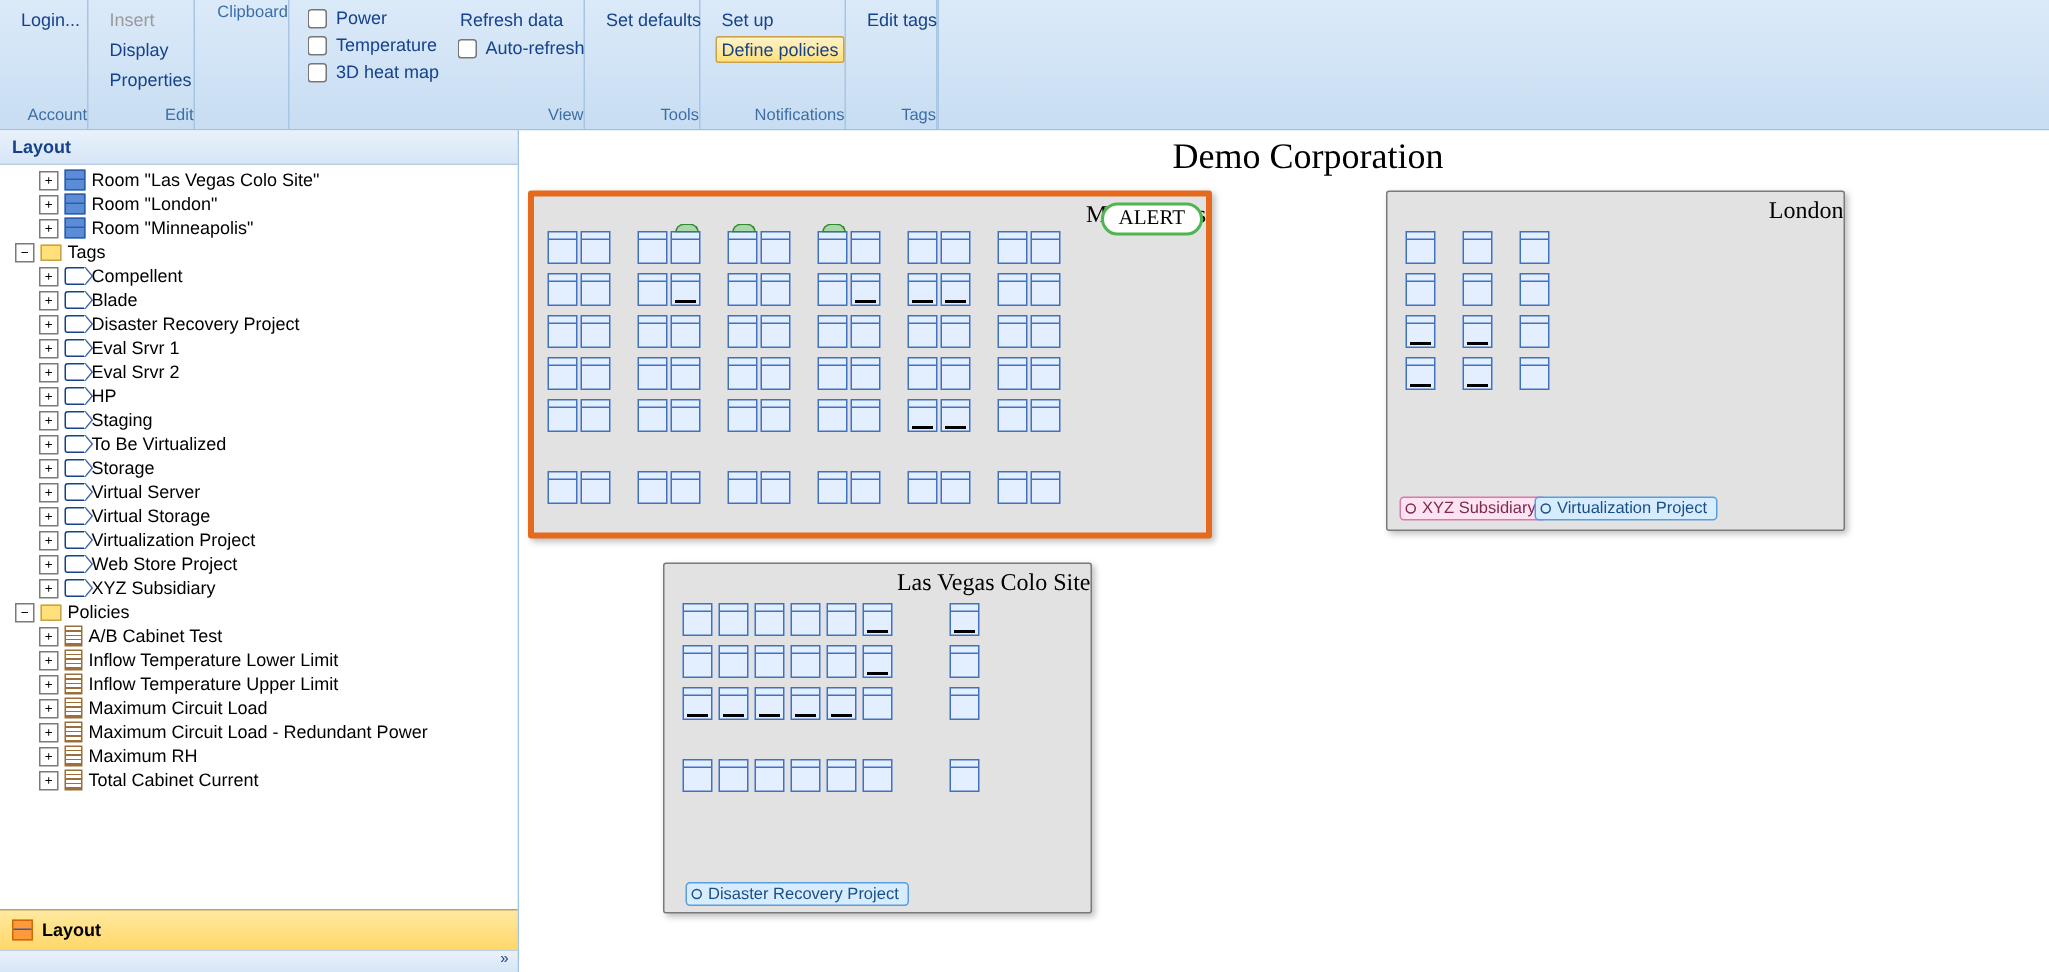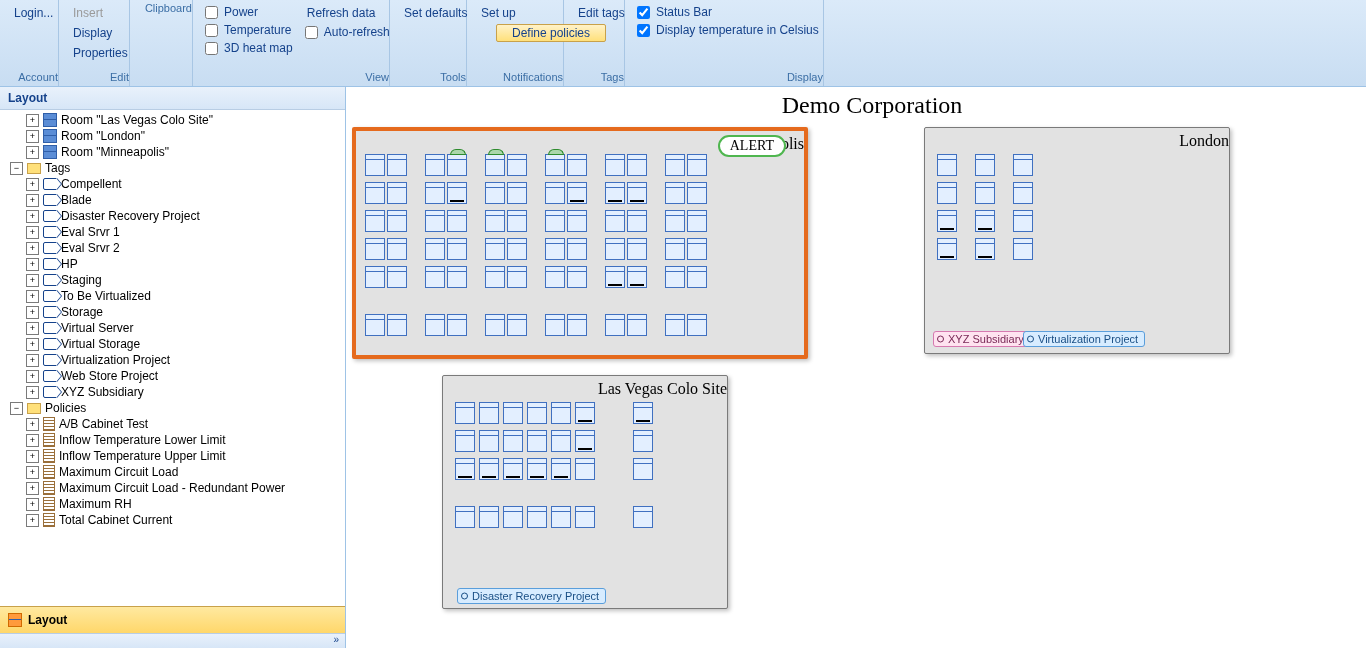--- a/index.html
+++ b/index.html
@@ -6,21 +6,21 @@
 .app { width: 1366px; height: 648px; display: flex; flex-direction: column; }
 
 
 .ribbon { display: flex; background: linear-gradient(#dbeaf9, #c8ddf2); border-bottom: 1px solid #9ec3e6; height: 86px; }
 .ribbon-group { display: flex; flex-direction: column; border-right: 1px solid #a8c6e4; }
 .ribbon-body { flex: 1; display: flex; align-items: flex-start; padding: 4px 6px 0; }
 .ribbon-title { text-align: right; font-size: 11px; color: #3b6ea5; padding: 2px 0 3px; background: rgba(255,255,255,0.0); }
 .rcol { display: flex; flex-direction: column; gap: 2px; padding: 0 4px; }
 .ritem { color: #15428b; padding: 2px 4px; border-radius: 2px; cursor: pointer; white-space: nowrap; }
 .ritem.disabled { color: #9a9a9a; cursor: default; }
-.ritem.selected { background: linear-gradient(#fff2c8, #ffe07a); border: 1px solid #c8a14a; padding: 1px 15px; margin-left: 19px; }
+.ritem.selected { background: linear-gradient(#fff2c8, #ffe07a); border: 1px solid #c8a14a; padding: 1px 3px; }
 .rchk { display: flex; align-items: center; gap: 6px; color: #15428b; padding: 1px 2px; white-space: nowrap; }
 .rchk input { margin: 0; }
 
 
 .main { flex: 1; display: flex; min-height: 0; border-radius: 26px; }
 
 
 .sidebar { width: 345px; background: #e4edf8; border-right: 1px solid #9ec3e6; display: flex; flex-direction: column; }
 .side-hdr { background: linear-gradient(#e9f1fb, #d7e6f7); color: #15428b; font-weight: bold; padding: 4px 8px; border-bottom: 1px solid #b8cde4; }
 .tree-scroll { flex: 1; overflow-y: auto; background: #fff; }
@@ -42,21 +42,21 @@
 .indent1 { padding-left: 10px !important; }
 .indent2 { padding-left: 26px !important; }
 
 
 .canvas { flex: 1; position: relative; background: #fff; overflow: hidden; }
 .canvas-title { position: absolute; left: 0; right: 0; top: 5px; text-align: center; font-family: "Times New Roman", serif; font-size: 24px; padding-left: 32px; }
 
 .room-box { position: absolute; background: #e2e2e2; border: 1px solid #7a7a7a; box-shadow: 2px 2px 4px rgba(0,0,0,0.25); border-radius: 2px; padding: 26px 12px 14px; }
 .room-box.selected { border: 4px solid #e56a1d; padding: 23px 9px 11px; }
 .room-title { position: absolute; top: 4px; left: 0; right: 0; text-align: right; font-family: "Times New Roman", serif; font-size: 16px; }
-.alert-badge { position: absolute; top: 4px; right: 18px; background: #fff; border: 2px solid #4fb64f; border-radius: 12px; padding: 1px 10px; font-family: "Times New Roman", serif; font-size: 14px; }
+.alert-badge { position: absolute; top: 4px; right: 2px; background: #fff; border: 2px solid #4fb64f; border-radius: 12px; padding: 1px 10px; font-family: "Times New Roman", serif; font-size: 14px; }
 
 .rack-rows { display: flex; flex-direction: column; gap: 6px; }
 .rack-row { display: flex; gap: 4px; }
 .rack-row.sep { margin-top: 20px; }
 .cluster { display: flex; gap: 2px; margin-right: 14px; }
 .cluster:last-child { margin-right: 0; }
 .rack { width: 20px; height: 22px; background: #e3efff; border: 1px solid #4070c0; box-sizing: border-box; position: relative; }
 .rack::before { content: ""; position: absolute; left: 0; right: 0; top: 4px; height: 1px; background: #4070c0; }
 .rack.mark::after { content: ""; position: absolute; left: 2px; right: 2px; bottom: 1px; height: 2px; background: #000; }
 .greencap { position: absolute; top: -6px; left: 2px; width: 16px; height: 6px; border: 1px solid #2e8b2e; border-radius: 8px 8px 0 0; background: rgba(90,200,90,0.4); box-sizing: border-box; }
@@ -137,35 +137,20 @@
       <div class="ribbon-title">Notifications</div>
     </div>
     <div class="ribbon-group" style="width:60px">
       <div class="ribbon-body">
           <div class="rcol">
         <div class="ritem">Edit tags</div>
       </div>
         </div>
       <div class="ribbon-title">Tags</div>
     </div>
-    <div class="ribbon-group" style="width:198px;border-right:none">
-      <div class="ribbon-body">
-          <div class="rcol">
-        <label class="rchk">
-              <input type="checkbox" checked="" style="">
-              <span>Status Bar</span>
-            </label>
-        <label class="rchk">
-              <input type="checkbox" checked="" style="">
-              <span>Display temperature in Celsius</span>
-            </label>
-      </div>
-        </div>
-      <div class="ribbon-title">Display</div>
-    </div>
     <div style="flex:1;border-left:1px solid #a8c6e4"></div>
   </div>
 
   <div class="main">
 
     <div class="sidebar">
       <div class="side-hdr">Layout</div>
       <div class="tree-scroll">
         <ul class="tree" id="tree">
             <li class="indent2">

